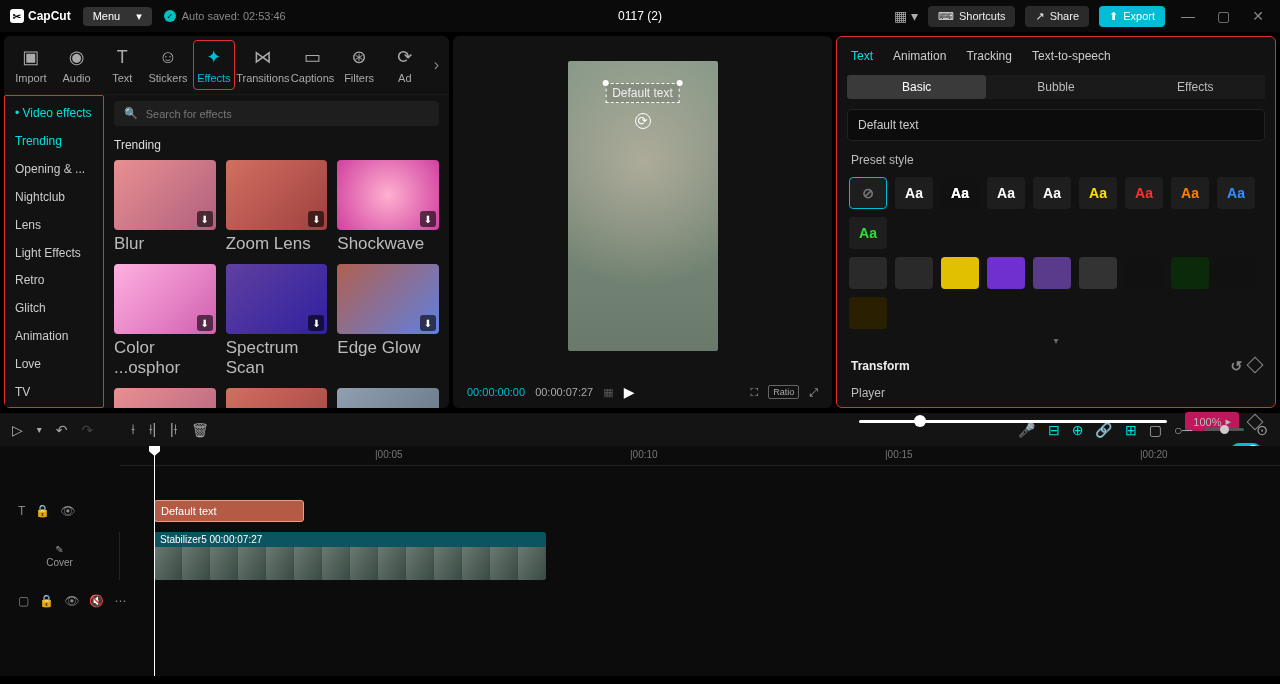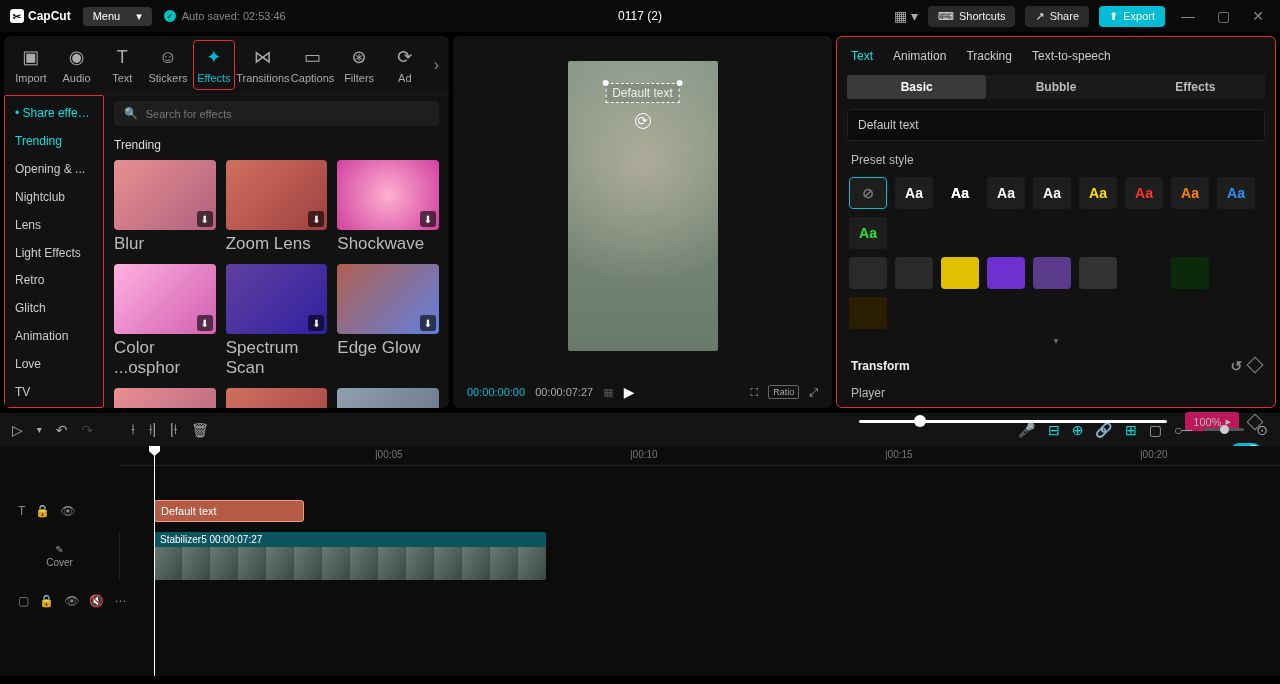--- a/index.html
+++ b/index.html
@@ -58,21 +58,21 @@
 .tc1 { color: #00bcd4; }
 .play-icon { color: #fff; font-size: 14px; }
 .player-ctrl-right { margin-left: auto; display: flex; gap: 10px; align-items: center; }
 .ratio-box { border: 1px solid #666; padding: 1px 4px; font-size: 9px; border-radius: 2px; }
 
 
 .inspector { width: 440px; background: #121212; border: 1px solid #e03030; border-radius: 6px; display: flex; flex-direction: column; padding: 4px 0; }
 .insp-tabs { display: flex; gap: 20px; padding: 8px 14px; font-size: 12px; }
 .insp-tab { color: #ccc; }
 .insp-tab.active { color: #00e0e0; font-weight: 500; }
-.sub-tabs { display: flex; margin: 4px 10px; font-weight: bold; }
+.sub-tabs { display: flex; margin: 4px 10px; }
 .sub-tab { flex: 1; text-align: center; padding: 5px; background: #1a1a1a; color: #bbb; font-size: 12px; }
 .sub-tab.active { background: #3a3a3a; color: #fff; border-radius: 3px; }
 .text-input { margin: 6px 10px; background: #0c0c0c; border: 1px solid #222; border-radius: 4px; padding: 8px 10px; height: 48px; color: #ccc; font-size: 12px; }
 .section-label { padding: 6px 14px; color: #bbb; font-size: 12px; }
 .preset-row { display: flex; gap: 8px; padding: 4px 12px; flex-wrap: wrap; }
 .preset { width: 38px; height: 32px; background: #1e1e1e; border-radius: 4px; display: flex; align-items: center; justify-content: center; font-weight: 700; font-size: 14px; }
 .preset.none { border: 1.5px solid #00bcd4; color: #777; }
 .divider-dot { text-align: center; color: #666; font-size: 10px; padding: 2px; }
 .transform-head { display: flex; align-items: center; justify-content: space-between; padding: 10px 14px 6px; color: #eee; font-size: 12px; font-weight: 600; }
 .row { display: flex; align-items: center; padding: 6px 14px; gap: 10px; font-size: 12px; color: #bbb; }
@@ -186,21 +186,21 @@
           <span>Filters</span>
         </div>
       <div class="top-tab">
           <span class="ticon">⟳</span>
           <span>Ad</span>
         </div>
       <span class="tab-scroll">›</span>
     </div>
     <div class="left-body">
       <div class="sidebar">
-        <div class="side-item active dot">Share effects</div>
+        <div class="side-item active dot">Video effects</div>
         <div class="side-item active">Trending</div>
         <div class="side-item">Opening &amp; ...</div>
         <div class="side-item">Nightclub</div>
         <div class="side-item">Lens</div>
         <div class="side-item">Light Effects</div>
         <div class="side-item">Retro</div>
         <div class="side-item">Glitch</div>
         <div class="side-item">Animation</div>
         <div class="side-item">Love</div>
         <div class="side-item">TV</div>

